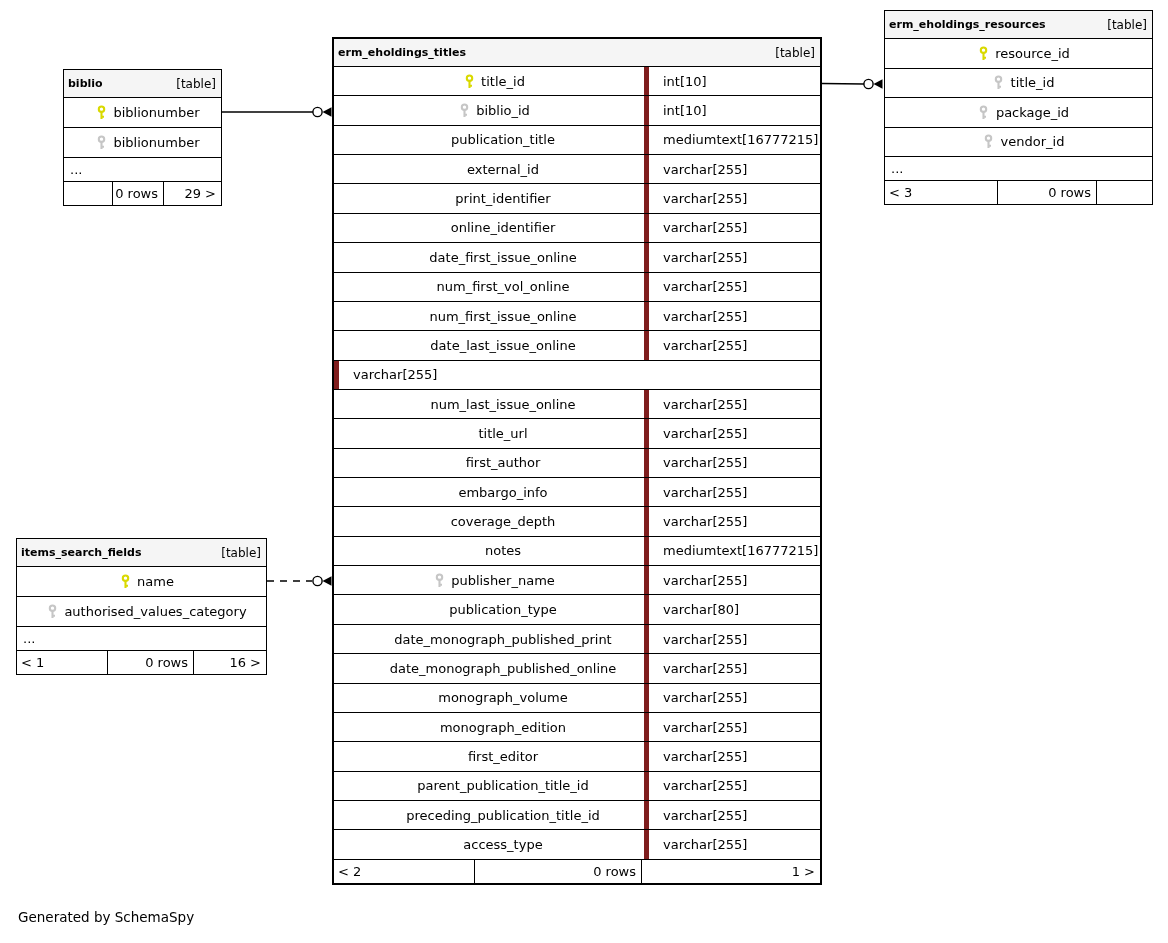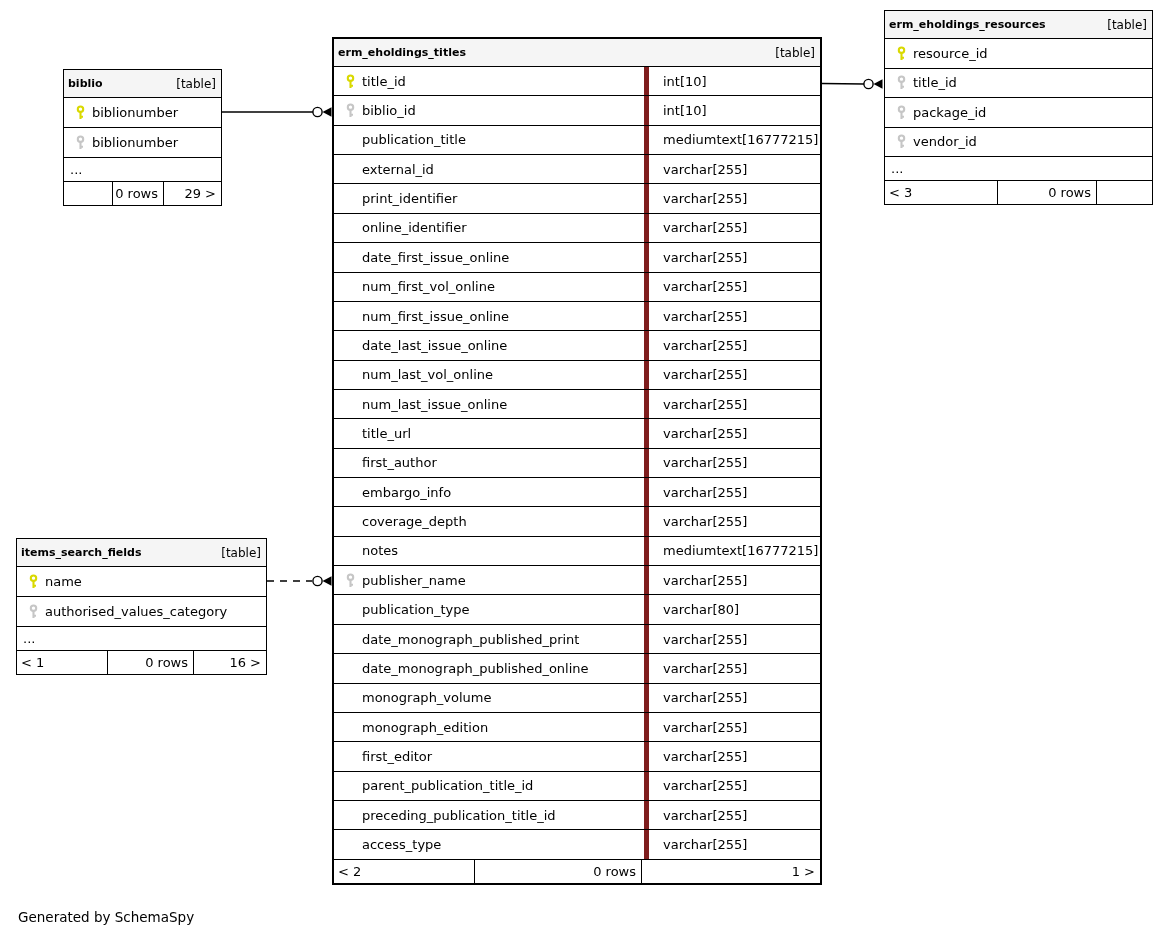--- a/index.html
+++ b/index.html
@@ -17,21 +17,21 @@
     background:#f5f5f5;height:28px;padding:0 5px 0 4px;
     border-bottom:1px solid #000;box-sizing:border-box;white-space:nowrap;overflow:hidden;
   }
   .tbl-name{font-weight:bold;font-size:11px;}
   .tbl-tag{font-size:12px;}
   .tbl-row{
     display:flex;align-items:stretch;height:30px;box-sizing:border-box;
     border-bottom:1px solid #000;white-space:nowrap;overflow:hidden;
   }
   .tbl-row:last-of-type{border-bottom:none;}
-  .name-cell{display:flex;align-items:center;padding-left:4px;overflow:hidden;flex:1;}
+  .name-cell{display:flex;align-items:center;padding-left:4px;overflow:hidden;flex:1;justify-content:center;}
   .icon-slot{width:24px;flex:none;display:flex;justify-content:center;align-items:center;}
   .type-cell{
     border-left:5px solid #7f1d1d;padding-left:14px;flex:1;
     display:flex;align-items:center;overflow:hidden;
   }
   .ellipsis-row{
     height:24px;box-sizing:border-box;border-bottom:1px solid #000;
     display:flex;align-items:center;padding-left:6px;
   }
   .tbl-footer{display:flex;align-items:stretch;height:23px;box-sizing:border-box;}
@@ -207,24 +207,20 @@
       <span class="type-cell">varchar[255]</span>
     </div>
     <div class="tbl-row">
       <span class="name-cell">
         <span class="icon-slot"></span>
         <span>date_last_issue_online</span>
       </span>
       <span class="type-cell">varchar[255]</span>
     </div>
     <div class="tbl-row">
-      <span class="name-cell">
-        <span class="icon-slot"></span>
-        <span>num_last_vol_online</span>
-      </span>
       <span class="type-cell">varchar[255]</span>
     </div>
     <div class="tbl-row">
       <span class="name-cell">
         <span class="icon-slot"></span>
         <span>num_last_issue_online</span>
       </span>
       <span class="type-cell">varchar[255]</span>
     </div>
     <div class="tbl-row">

